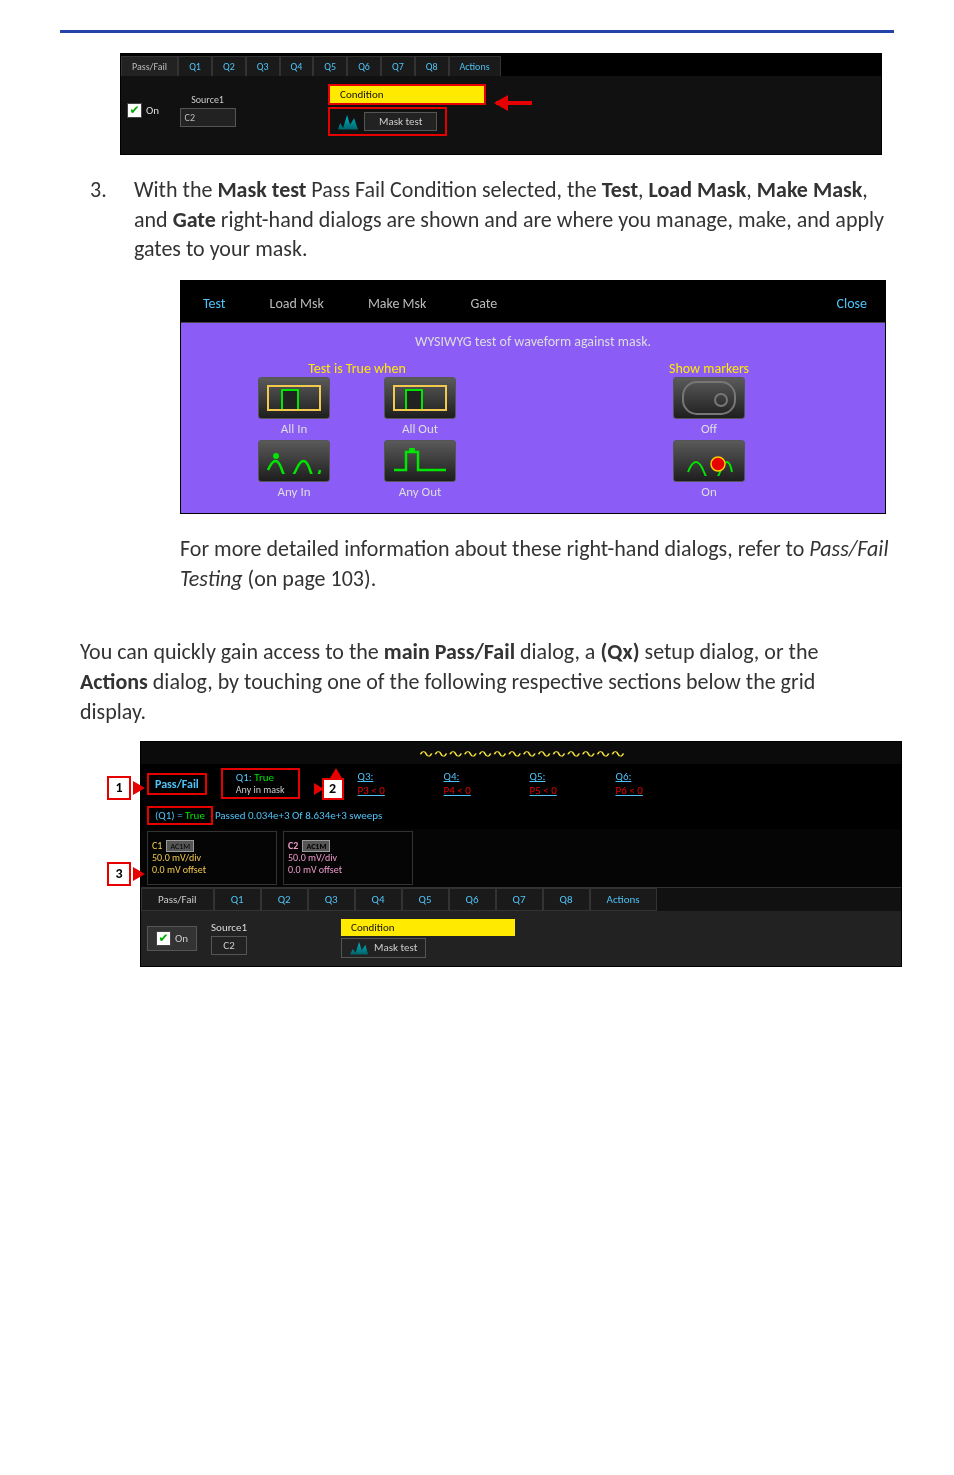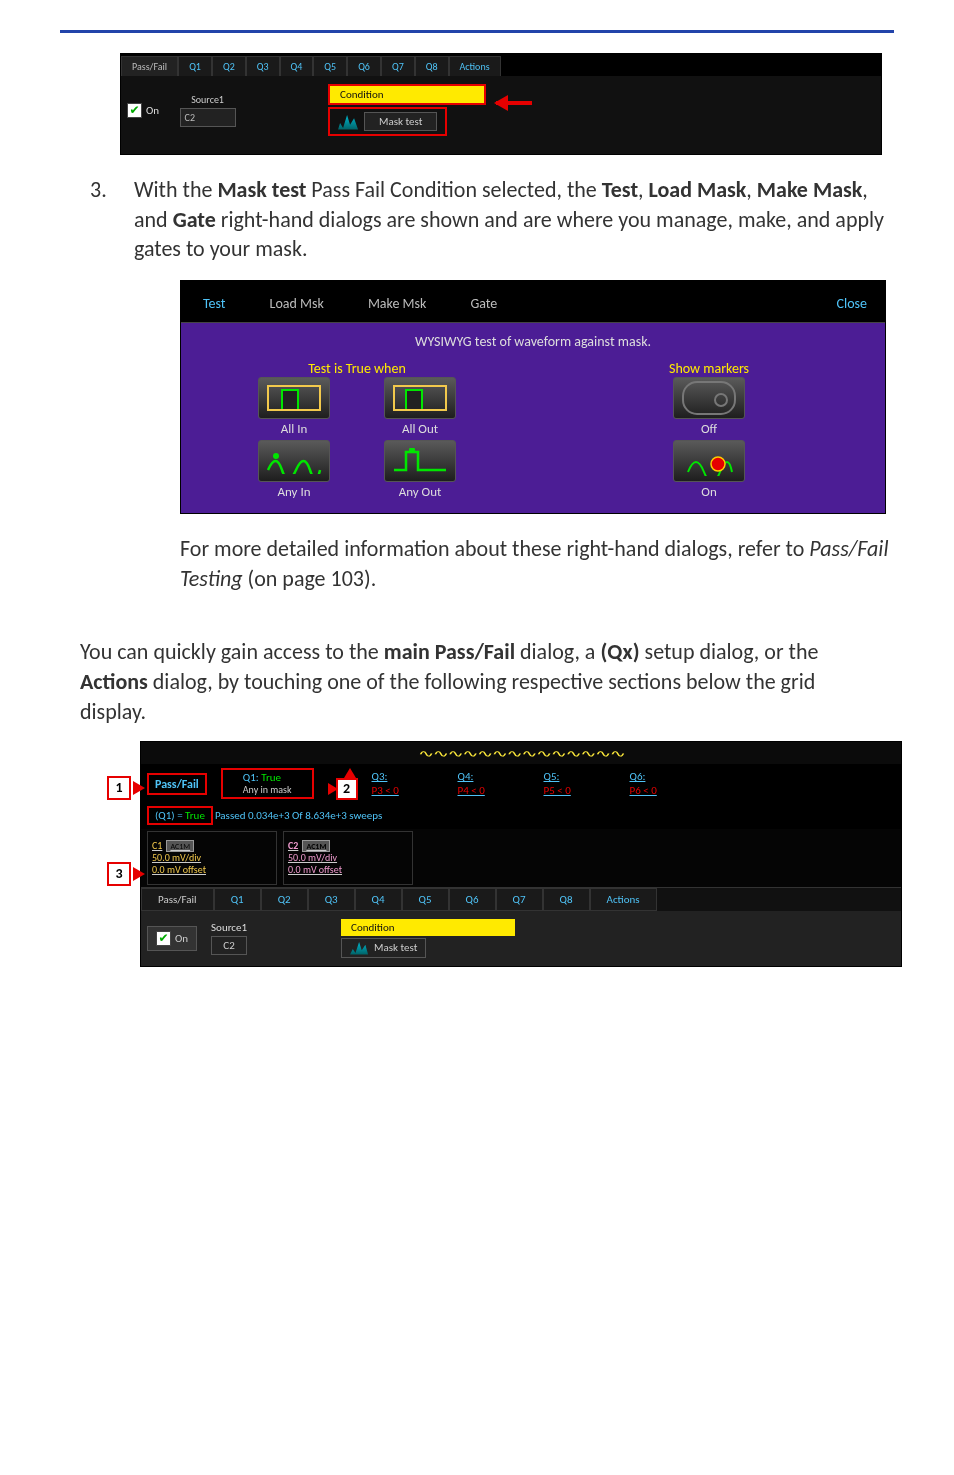--- a/index.html
+++ b/index.html
@@ -206,21 +206,21 @@
   }
   .fig2-tab.dim { color: #bbb; }
   .fig2-tab.test { color: #4fc3f7; }
   .fig2-close {
     margin-left: auto;
     padding: 8px 18px;
     color: #4fc3f7;
     font-size: 14px;
   }
   .fig2-body {
-    background: #4c1d95;
+    background: #8b5cf6;
     border-top: 1px solid #444;
     padding: 8px 0 10px 0;
   }
   .fig2-title {
     text-align: center;
     color: #ddd;
     font-size: 14px;
     padding: 2px 0 10px 0;
   }
   .fig2-cols {
@@ -350,21 +350,21 @@
   }
   .pflabel {
     border:2px solid #e60000;
     color:#4fc3f7;
     padding:2px 6px;
     font-weight:bold;
     font-size:12px;
   }
   .q1box {
     border:2px solid #e60000;
-    padding:2px 20px;
+    padding:2px 13px;
     line-height:1.1;
   }
   .q1box .l1 { color:#4fc3f7; }
   .q1box .l1 .t { color:#00e600; }
   .q1box .l2 { color:#ccc; font-size:10px; }
   .stepnum-box {
     width:18px; height:18px;
     background:#fff;
     color:#000;
     font-weight:bold;
@@ -403,21 +403,20 @@
     gap:6px;
     padding:2px 6px;
     background:#050505;
   }
   .chbox {
     width:120px;
     border:1px solid #333;
     padding:8px 4px;
     font-size:10px;
     line-height:1.2;
-    text-decoration:underline;
   }
   .chbox .r1 { color:#f2c94c; }
   .chbox.r1b .r1 { color:#f19ccf; font-weight:bold; }
   .chbox .r1 .tag {
     background:#555;
     color:#000;
     font-size:8px;
     padding:0 3px;
     margin-left:4px;
     border:1px solid #999;

